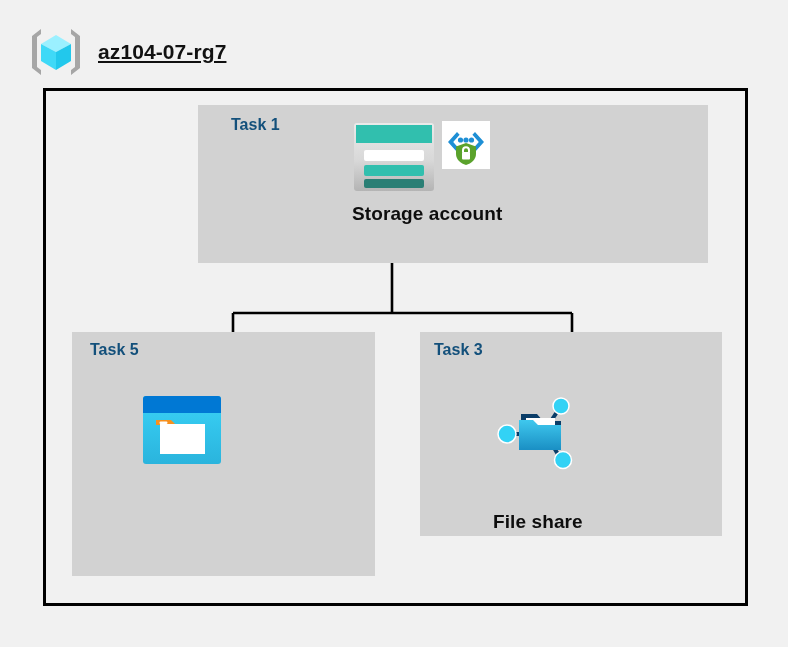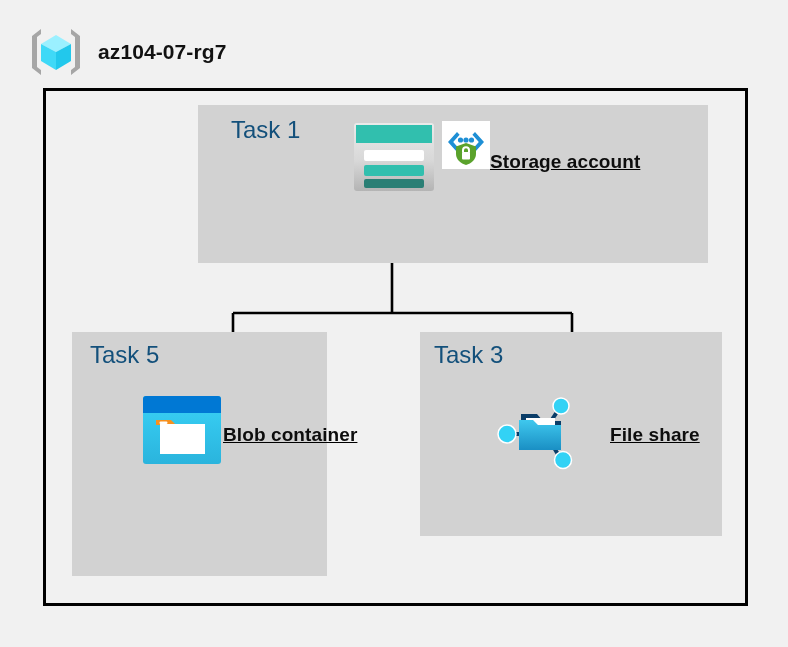--- a/index.html
+++ b/index.html
@@ -36,20 +36,21 @@
     width: 56px;
     height: 52px;
     display: block;
   }
   .rg-title {
     font-size: 21px;
     font-weight: bold;
     color: #111111;
     letter-spacing: 0.1px;
     white-space: nowrap;
+    text-decoration: underline;
   }
 
   
   .group-frame {
     position: absolute;
     left: 43px;
     top: 88px;
     width: 705px;
     height: 518px;
     border: 3px solid #000000;
@@ -57,41 +58,39 @@
     background: transparent;
   }
 
   
   .panel {
     position: absolute;
     background: #d2d2d2;
     box-sizing: border-box;
   }
   .panel-task1 { left: 198px; top: 105px;  width: 510px; height: 158px; }
-  .panel-task5 { left: 72px;  top: 332px;  width: 255px; height: 244px; }
+  .panel-task5 { left: 72px;  top: 332px;  width: 303px; height: 244px; }
   .panel-task3 { left: 420px; top: 332px;  width: 302px; height: 204px; }
 
   .task-label {
     position: absolute;
-    font-size: 24px;
-    font-weight: normal;
+    font-size: 16px;
+    font-weight: bold;
     color: #13507b;
     white-space: nowrap;
   }
   .task1-label { left: 33px; top: 11px; }
   .task5-label { left: 18px; top: 9px; }
   .task3-label { left: 14px; top: 9px; }
 
   
   .node {
     position: absolute;
     display: flex;
-    flex-direction: row;
-    align-items: center;
-    text-decoration: underline;
+    flex-direction: column;
   }
   .node-caption {
     font-size: 19px;
     font-weight: bold;
     color: #0d0d0d;
     white-space: nowrap;
     margin-top: 6px;
     letter-spacing: 0.1px;
   }
 
@@ -210,21 +209,20 @@
           </defs>
           <rect x="2" y="2" width="78" height="68" rx="3" fill="url(#blobBody)"></rect>
           <path d="M2 5 A3 3 0 0 1 5 2 L77 2 A3 3 0 0 1 80 5 L80 19 L2 19 Z" fill="#0078d4"></path>
 
           <path d="M15 26 L30 26 L35 31 L15 31 Z" fill="#f7901e"></path>
           <rect x="18.5" y="27.5" width="8" height="2.4" rx="1.2" fill="#ffffff"></rect>
 
           <rect x="19" y="30" width="45" height="30" fill="#ffffff"></rect>
         </svg>
       </span>
-      <div class="node-caption">Blob container</div>
     </div>
   </div>
 
   <div class="panel panel-task3">
     <div class="task-label task3-label">Task 3</div>
 
     <div class="node node-fileshare">
       <span>
         <svg width="86" height="80" viewBox="0 0 86 80" xmlns="http://www.w3.org/2000/svg">
           <defs>

